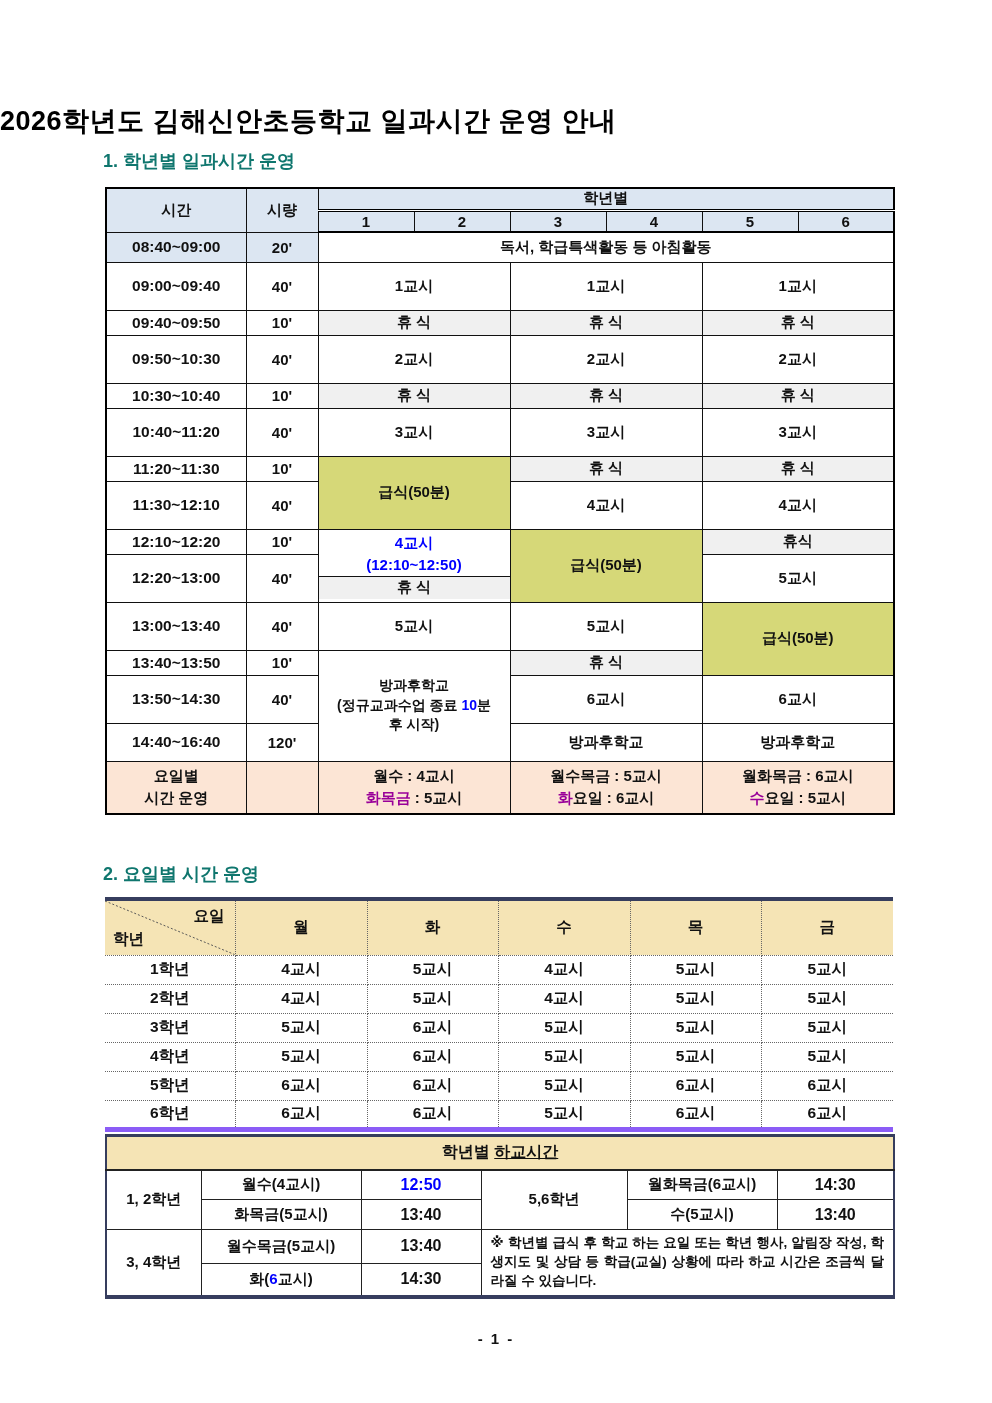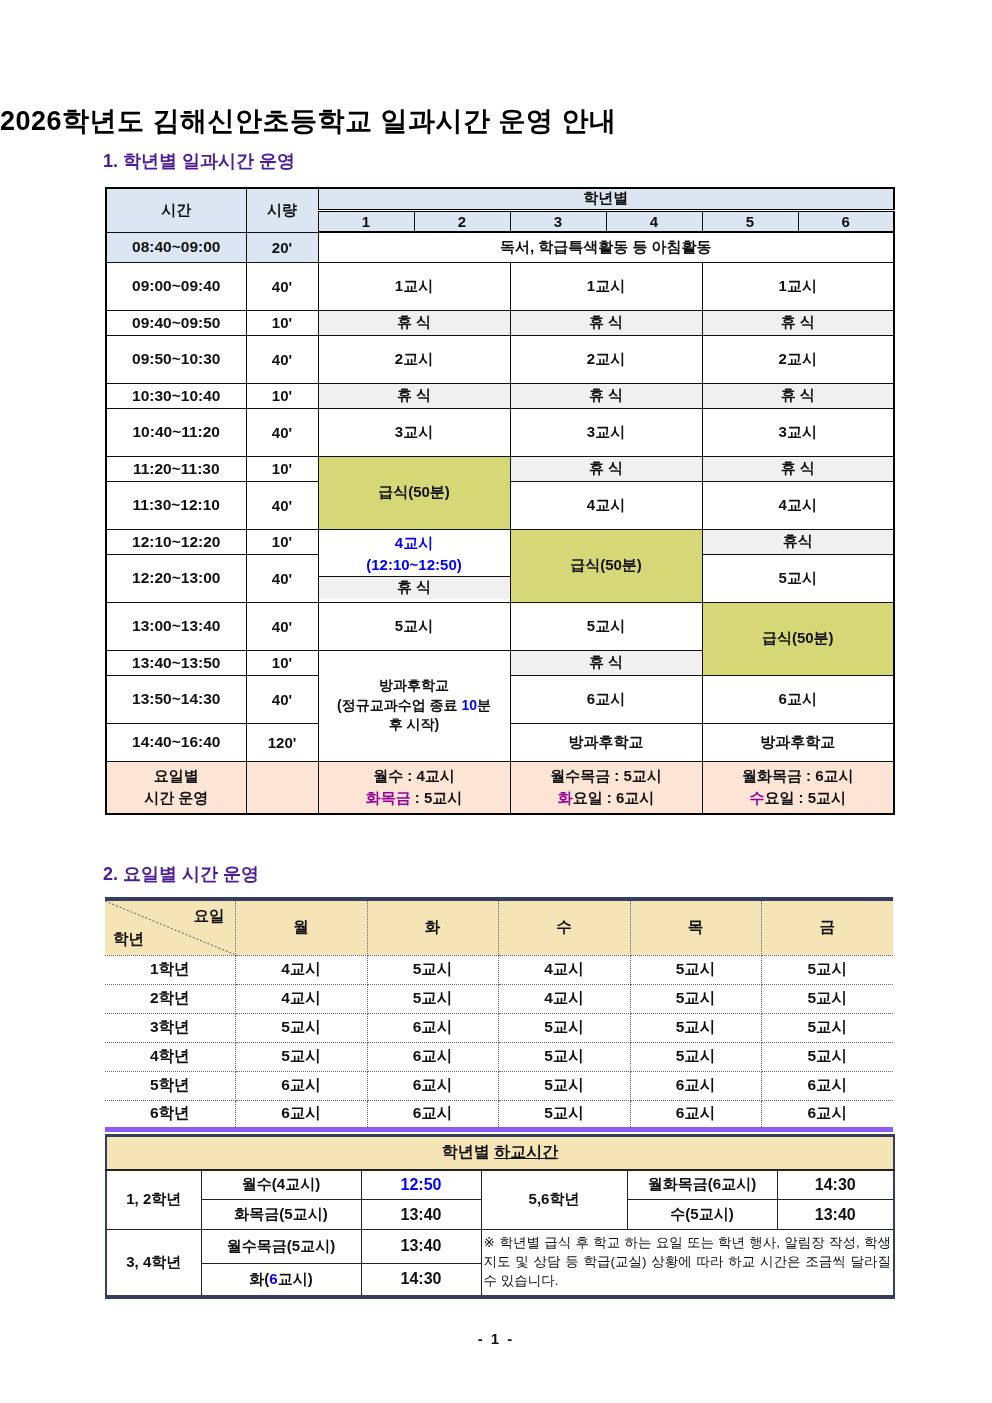--- a/index.html
+++ b/index.html
@@ -5,21 +5,21 @@
   * { margin:0; padding:0; box-sizing:border-box; }
   html,body { background:#fff; }
   .page {
     position:relative; width:992px; height:1403px; background:#fff; overflow:hidden;
     font-family:"Liberation Sans","DejaVu Sans",sans-serif; color:#111;
   }
   .doc-title {
     position:absolute; top:103px; left:0; width:100%;
     text-align:left; font-size:27px; font-weight:bold; color:#000; letter-spacing:0.5px;
   }
-  .sec-heading { position:absolute; left:103px; font-size:18px; font-weight:bold; color:#4c1d95; }
+  .sec-heading { position:absolute; left:103px; font-size:18px; font-weight:bold; color:#0f766e; }
   #sec1 { top:149px; }
   #sec2 { top:862px; }
 
   
   table { border-collapse:collapse; table-layout:fixed; }
   #t1 { position:absolute; top:187px; left:105px; width:788px; border:2.5px solid #000; }
   #t1 th, #t1 td { border:1px solid #111; text-align:center; vertical-align:middle;
                    font-size:15px; font-weight:bold; overflow:hidden; }
   #t1 thead th { background:#dce6f2; }
   #t1 thead tr { height:22px; }
@@ -63,22 +63,22 @@
   
   #t3 { position:absolute; top:1134px; left:105px; width:788px;
         border:2px solid #363d5e; border-top:3px solid #363d5e; border-bottom:4px solid #363d5e; }
   #t3 th, #t3 td { border:1px solid #222; text-align:center; vertical-align:middle;
                    font-size:15px; font-weight:bold; }
   #t3 .t3-head { height:34px; background:#f5e4b5; font-size:16px; border-bottom:2px solid #222; }
   #t3 .t3-head .ul { text-decoration:underline; }
   #t3 tr.t3r { height:30px; }
   #t3 tr.t3r2 { height:31px; }
   #t3 td.timeval { font-size:16px; }
-  #t3 td.note { text-align:justify; font-weight:400; font-size:13.5px; line-height:1.4;
-                padding:4px 2px; vertical-align:middle; }
+  #t3 td.note { text-align:justify; font-weight:700; font-size:13.5px; line-height:1.4;
+                padding:4px 9px; vertical-align:middle; }
   .pagenum { position:absolute; top:1330px; left:0; width:100%; text-align:center;
              font-size:15px; font-weight:bold; letter-spacing:2px; }
 </style>
 </head>
 <body>
 
 <div class="page">
 
   <div class="doc-title">2026학년도 김해신안초등학교 일과시간 운영 안내</div>
 

